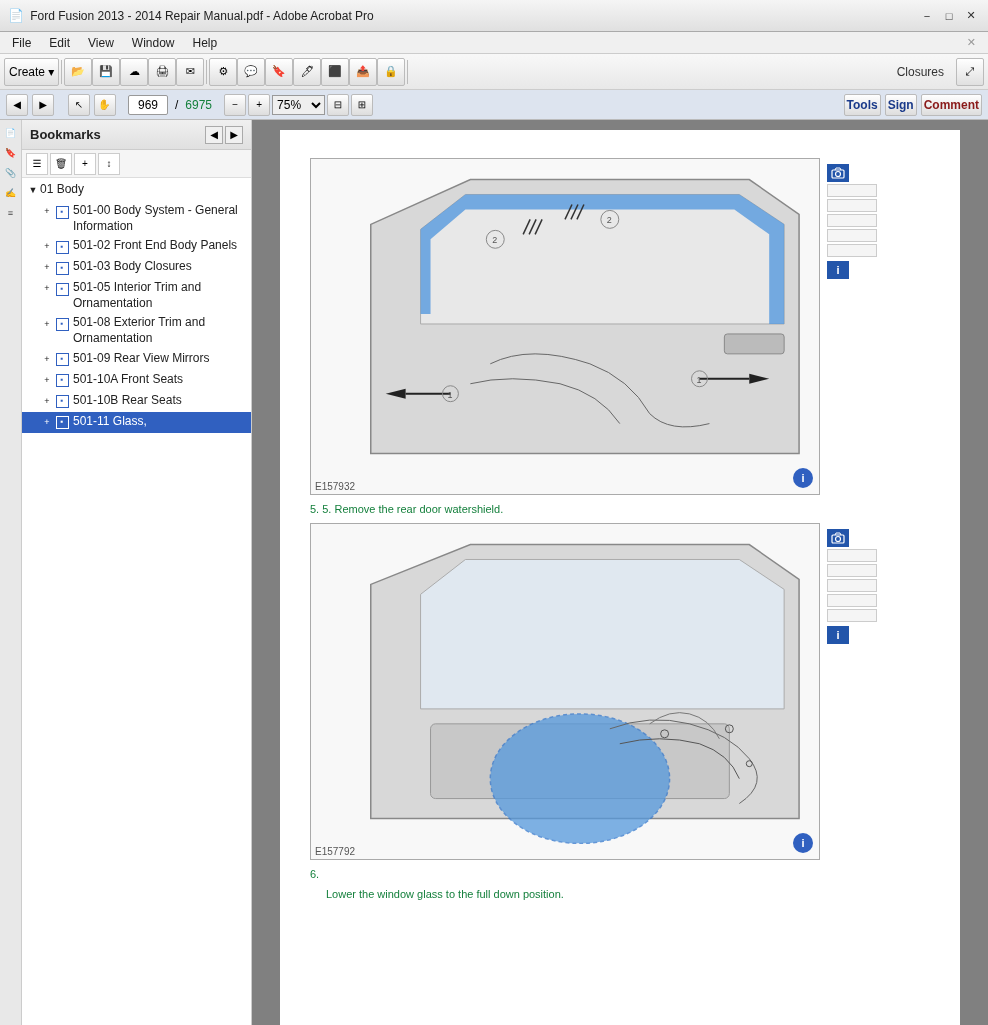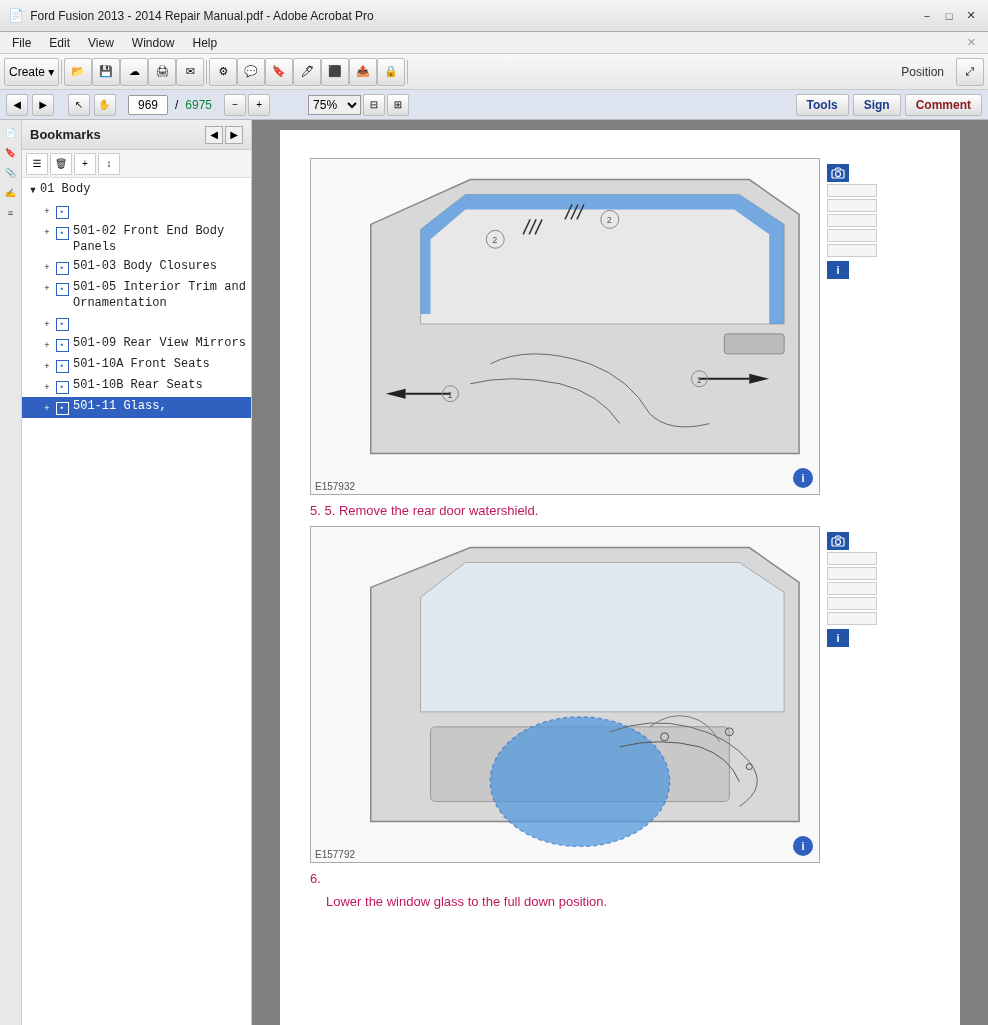--- a/index.html
+++ b/index.html
@@ -81,24 +81,24 @@
       display: flex; align-items: center; justify-content: center;
       cursor: pointer; font-size: 10px; padding: 0 2px;
     }
     #page-input {
       width: 40px; height: 20px;
       border: 1px solid #999; border-radius: 2px;
       text-align: center; font-size: 12px; padding: 0 2px;
     }
     #page-total { font-size: 12px; color: #15803d; }
     .nav-zoom { display: flex; align-items: center; gap: 2px; margin-left: 8px; }
-    .nav-zoom select { height: 20px; font-size: 12px; border: 1px solid #999; margin-left: 36px; }
+    .nav-zoom select { height: 20px; font-size: 12px; border: 1px solid #999; }
     .nav-right-btns { display: flex; gap: 4px; margin-left: auto; }
     .nav-right-btn {
-      padding: 2px 10px; height: 22px;
+      padding: 2px 2px; height: 22px;
       background: linear-gradient(to bottom, #fff, #ddd);
       border: 1px solid #bbb; border-radius: 2px;
       font-size: 12px; font-weight: bold; cursor: pointer; color: #1a3a8a;
     }
     .nav-right-btn.comment { color: #8a1a1a; }
 
     
     #main {
       display: flex;
       height: calc(1025px - 32px - 22px - 36px - 30px);
@@ -170,21 +170,21 @@
       display: flex; align-items: center; justify-content: center;
     }
     .bm-icon-box {
       width: 13px; height: 13px;
       border: 1px solid #3060c0;
       background: #fff;
       display: flex; align-items: center; justify-content: center;
       font-size: 8px; color: #3060c0; font-weight: bold;
     }
     .bm-item.selected .bm-icon-box { border-color: #fff; color: #fff; background: transparent; }
-    .bm-label { flex: 1; font-family: Liberation Mono, monospace; }
+    .bm-label { flex: 1; }
 
     
     #left-strip {
       width: 22px;
       background: #e8e8e8;
       border-right: 1px solid #ccc;
       display: flex;
       flex-direction: column;
       align-items: center;
       padding-top: 4px;
@@ -212,21 +212,21 @@
     #pdf-page {
       width: 680px;
       min-height: 900px;
       background: #fff;
       margin: 0 auto;
       padding: 20px 30px;
       position: relative;
     }
 
     
-    .step-text { font-size: 13px; color: #be185d; margin-bottom: 8px; }
+    .step-text { font-size: 11px; color: #15803d; margin-bottom: 8px; }
 
     .diagram-box {
       border: 1px solid #aaa;
       background: #f8f8f8;
       margin: 8px 0;
       position: relative;
       width: 510px;
     }
 
     .diagram-label {
@@ -327,21 +327,21 @@
       <span>⬛</span>
     </div>
   <div class="toolbar-btn">
       <span>📤</span>
     </div>
   <div class="toolbar-btn">
       <span>🔒</span>
     </div>
   <div class="toolbar-sep"></div>
   <div class="toolbar-customize">
-    <span style="font-size:12px;cursor:pointer;color:#333;">Position</span>
+    <span style="font-size:12px;cursor:pointer;color:#333;">Closures</span>
     <div class="toolbar-btn" style="margin-left:8px;">
         <span>⤢</span>
       </div>
   </div>
 </div>
 
 <div id="nav-bar">
   <div class="nav-btn">◀</div>
   <div class="nav-btn">▶</div>
   <div style="width:6px;"></div>
@@ -415,20 +415,21 @@
       <div class="bm-item" style="padding-left:4px;">
         <span class="expand-icon">▼</span>
         <span class="bm-label">01 Body</span>
       </div>
 
       <div class="bm-item" style="padding-left:18px;">
         <span class="expand-icon">+</span>
         <span class="bm-icon">
           <div class="bm-icon-box">▪</div>
         </span>
+        <span class="bm-label">501-00 Body System - General Information</span>
       </div>
 
       <div class="bm-item" style="padding-left:18px;">
         <span class="expand-icon">+</span>
         <span class="bm-icon">
           <div class="bm-icon-box">▪</div>
         </span>
         <span class="bm-label">501-02 Front End Body Panels</span>
       </div>
 
@@ -446,20 +447,21 @@
           <div class="bm-icon-box">▪</div>
         </span>
         <span class="bm-label">501-05 Interior Trim and Ornamentation</span>
       </div>
 
       <div class="bm-item" style="padding-left:18px;">
         <span class="expand-icon">+</span>
         <span class="bm-icon">
           <div class="bm-icon-box">▪</div>
         </span>
+        <span class="bm-label">501-08 Exterior Trim and Ornamentation</span>
       </div>
 
       <div class="bm-item" style="padding-left:18px;">
         <span class="expand-icon">+</span>
         <span class="bm-icon">
           <div class="bm-icon-box">▪</div>
         </span>
         <span class="bm-label">501-09 Rear View Mirrors</span>
       </div>
 

